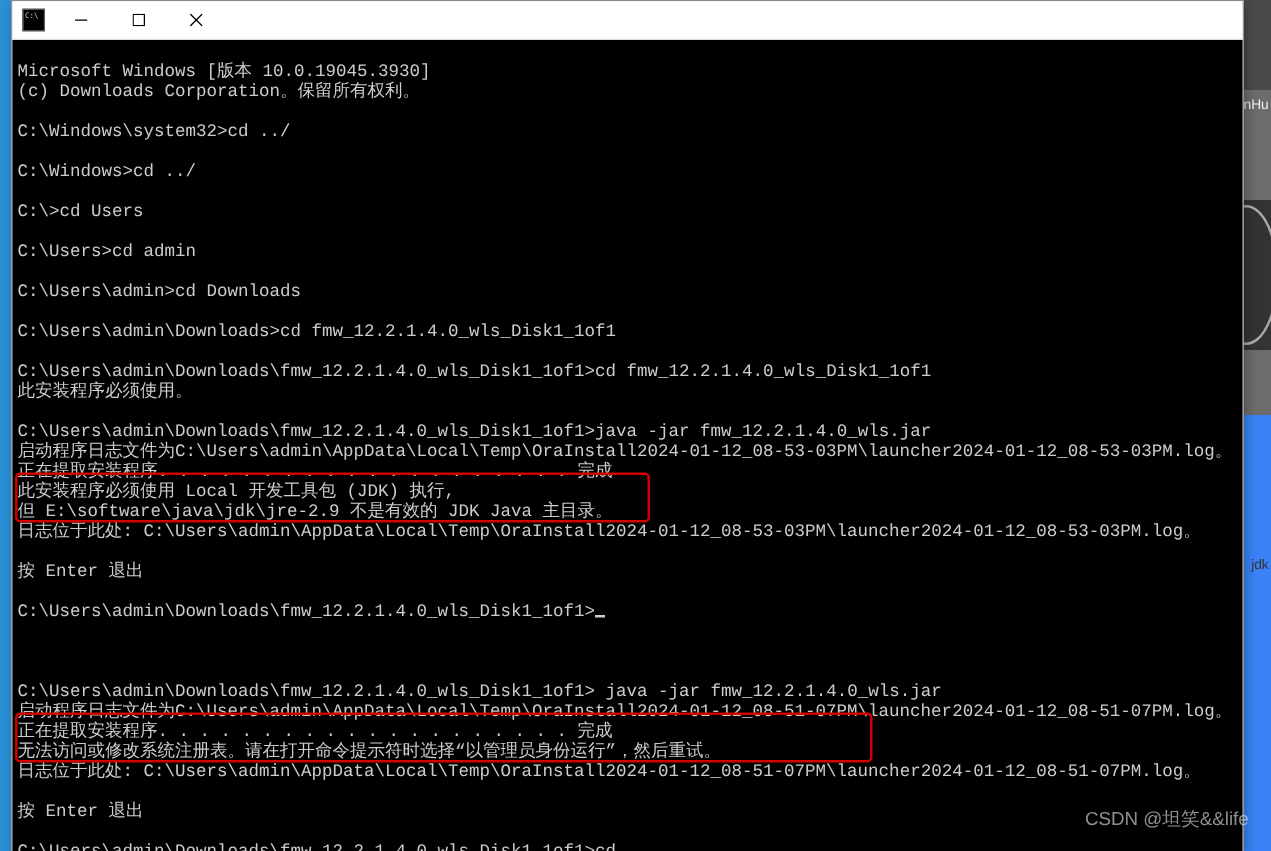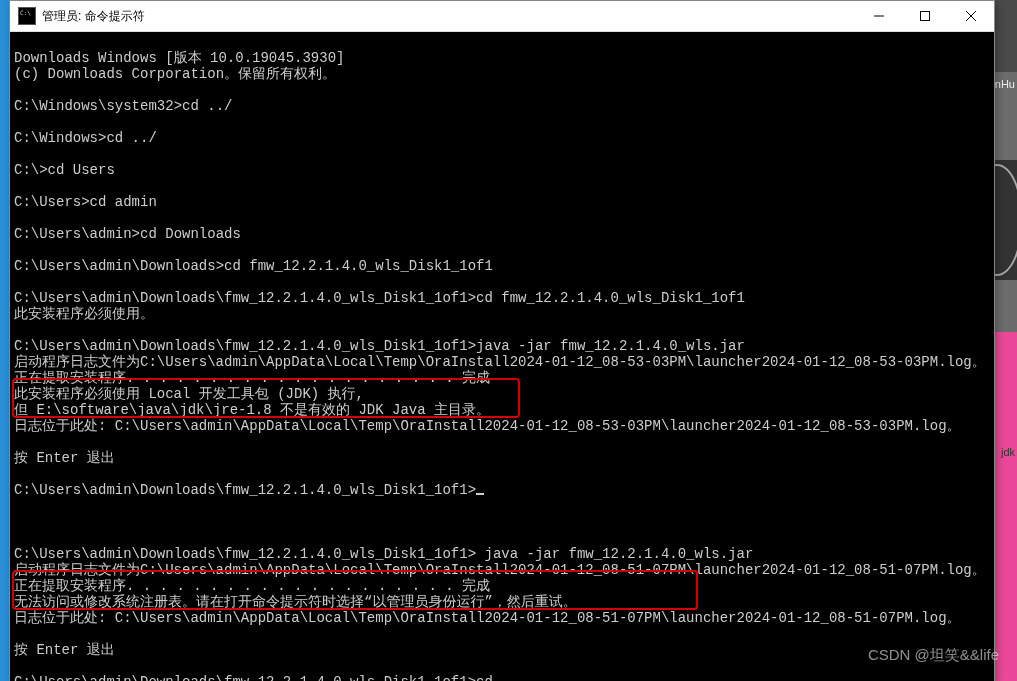--- a/index.html
+++ b/index.html
@@ -24,21 +24,21 @@
     position:absolute;
     left:9px; right:0;
     top:72px; height:260px;
     background:#6c6c6c;
   }
   .bg-strip-light {
     position:absolute;
     right:0;
     top:332px; bottom:0;
     width:30px;
-    background:#ec4899;
+    background:#3b82f6;
     border-left:1px solid #bbb;
   }
   .bg-text {
     position:absolute;
     right:2px;
     font-size:11px;
     color:#333;
   }
   .watermark {
     position: absolute;
@@ -159,21 +159,20 @@
 <div class="bg-strip-dark"></div>
 <div class="bg-strip-light">
   <div class="bg-text" style="top:-254px; color:#eee;">nHu</div>
   <div class="bg-text" style="top:114px;">jdk</div>
 </div>
 <div class="globe"></div>
 
 <div class="window">
   <div class="title-bar">
     <div class="icon"></div>
-    <div class="title">管理员: 命令提示符</div>
     <div class="win-btns">
       <div class="win-btn">
         <svg viewBox="0 0 10 10">
             <line x1="0" y1="5" x2="10" y2="5"></line>
           </svg>
       </div>
       <div class="win-btn">
         <svg viewBox="0 0 10 10">
             <rect x="0.5" y="0.5" width="9" height="9"></rect>
           </svg>
@@ -181,21 +180,21 @@
       <div class="win-btn close">
         <svg viewBox="0 0 10 10">
             <line x1="0" y1="0" x2="10" y2="10"></line>
             <line x1="10" y1="0" x2="0" y2="10"></line>
           </svg>
       </div>
     </div>
   </div>
 
   <div class="terminal">
-<span>Downloads Windows [版本 10.0.19045.3930]</span>
+<span>Microsoft Windows [版本 10.0.19045.3930]</span>
 <span>(c) Downloads Corporation。保留所有权利。</span>
 <span></span>
 <span>C:\Windows\system32&gt;cd ../</span>
 <span></span>
 <span>C:\Windows&gt;cd ../</span>
 <span></span>
 <span>C:\&gt;cd Users</span>
 <span></span>
 <span>C:\Users&gt;cd admin</span>
 <span></span>
@@ -203,21 +202,21 @@
 <span></span>
 <span>C:\Users\admin\Downloads&gt;cd fmw_12.2.1.4.0_wls_Disk1_1of1</span>
 <span></span>
 <span>C:\Users\admin\Downloads\fmw_12.2.1.4.0_wls_Disk1_1of1&gt;cd fmw_12.2.1.4.0_wls_Disk1_1of1</span>
 <span>此安装程序必须使用。</span>
 <span></span>
 <span>C:\Users\admin\Downloads\fmw_12.2.1.4.0_wls_Disk1_1of1&gt;java -jar fmw_12.2.1.4.0_wls.jar</span>
 <span>启动程序日志文件为C:\Users\admin\AppData\Local\Temp\OraInstall2024-01-12_08-53-03PM\launcher2024-01-12_08-53-03PM.log。</span>
 <span>正在提取安装程序. . . . . . . . . . . . . . . . . . . . 完成</span>
 <span>此安装程序必须使用 Local 开发工具包 (JDK) 执行,</span>
-<span>但 E:\software\java\jdk\jre-1.8 不是有效的 JDK Java 主目录。</span>
+<span>但 E:\software\java\jdk\jre-2.9 不是有效的 JDK Java 主目录。</span>
 <span>日志位于此处: C:\Users\admin\AppData\Local\Temp\OraInstall2024-01-12_08-53-03PM\launcher2024-01-12_08-53-03PM.log。</span>
 <span></span>
 <span>按 Enter 退出</span>
 <span></span>
 <span>C:\Users\admin\Downloads\fmw_12.2.1.4.0_wls_Disk1_1of1&gt;</span><span class="cursor"></span>
 <span></span>
 <span></span>
 <span></span>
 <span>C:\Users\admin\Downloads\fmw_12.2.1.4.0_wls_Disk1_1of1&gt; java -jar fmw_12.2.1.4.0_wls.jar</span>
 <span>启动程序日志文件为C:\Users\admin\AppData\Local\Temp\OraInstall2024-01-12_08-51-07PM\launcher2024-01-12_08-51-07PM.log。</span>

